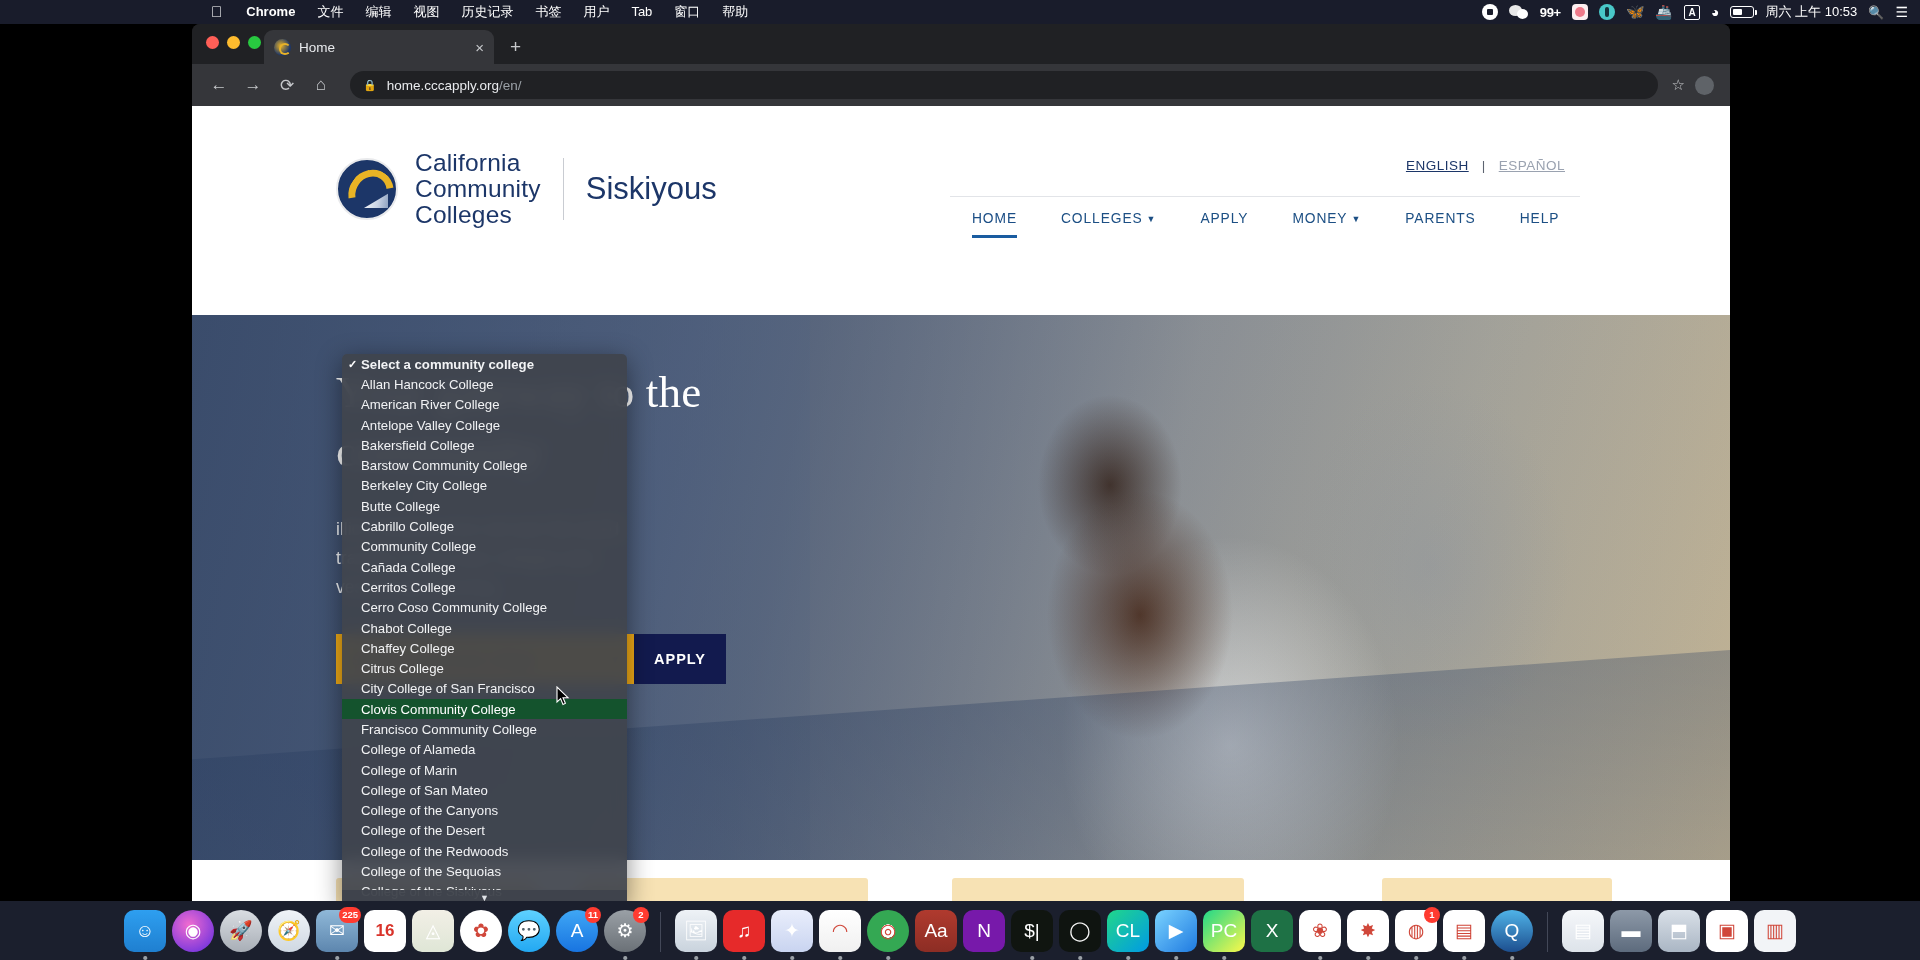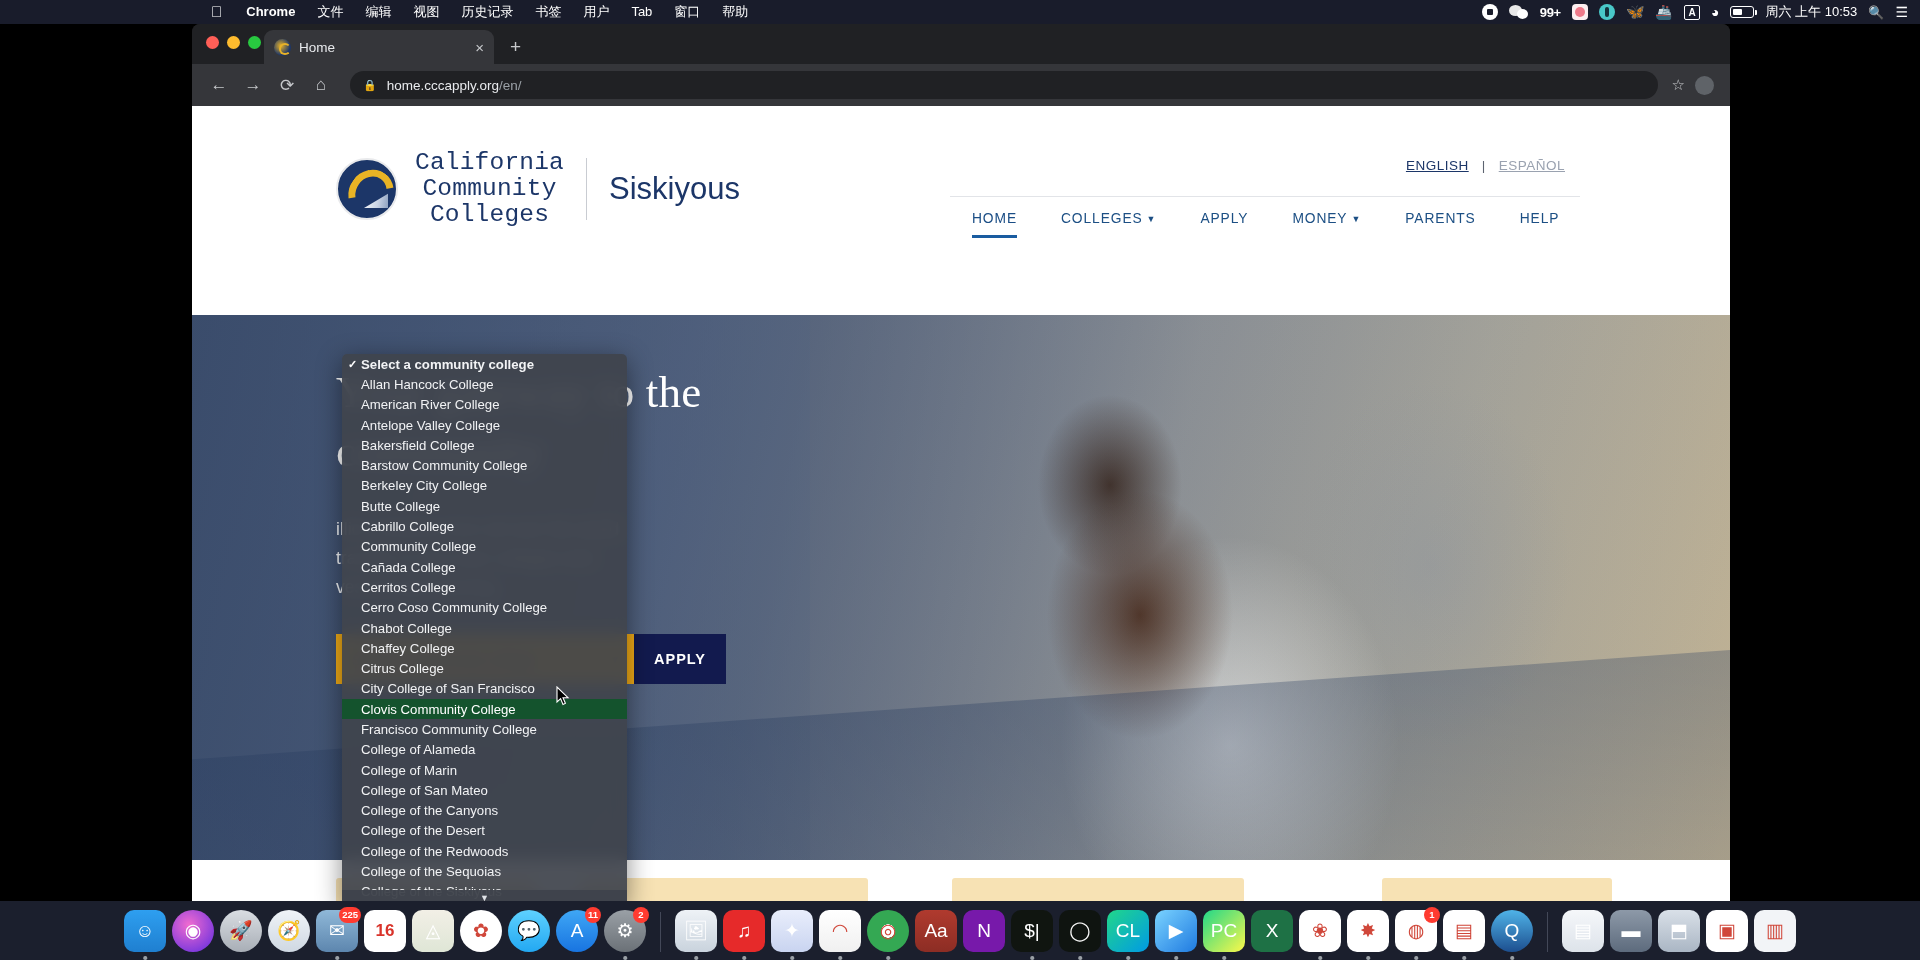--- a/index.html
+++ b/index.html
@@ -89,22 +89,22 @@
   .site-header { height: 209px; background: #fff; position: relative; }
   .logo-wrap { position: absolute; left: 144px; top: 44px; display: flex; align-items: center; gap: 0; }
   .seal { width: 62px; height: 62px; border-radius: 50%; background: #1c3668;
           border: 2.5px solid #e9eaec; position: relative; flex: none; }
   .seal::before { content:""; position:absolute; left:11px; top:9px; width:30px; height:34px;
     border: 7px solid #e9b425; border-radius: 50%; border-right-color: transparent; border-bottom-color: transparent;
     transform: rotate(35deg); }
   .seal::after { content:""; position:absolute; left:26px; top:26px; width:24px; height:22px;
     background: linear-gradient(100deg, #ffffff 0%, #c9d3e4 60%, #8fa2c0 100%);
     clip-path: polygon(0 100%, 100% 35%, 100% 100%); }
-  .logo-text { margin-left: 17px; font-family: Liberation Mono, monospace; color: #1c3668;
-               font-size: 24.5px; line-height: 26px; letter-spacing: .2px; text-align: center; }
+  .logo-text { margin-left: 17px; font-family: Liberation Sans, sans-serif; color: #1c3668;
+               font-size: 24.5px; line-height: 26px; letter-spacing: .2px; }
   .logo-div { width: 1px; height: 62px; background: #c9ccd2; margin: 0 22px; }
   .brandname { font-family: "Liberation Sans", sans-serif; color: #1c3668; font-size: 31px; font-weight: 400; }
 
   .lang-row { position: absolute; right: 165px; top: 52px; font-size: 13.5px; color: #1c3668;
               display: flex; align-items: center; gap: 13px; letter-spacing: .5px; }
   .lang-row a { color: #1c3668; text-decoration: underline; }
   .lang-row a.dim { color: #9aa2b0; }
   .lang-sep { color: #5c6370; }
 
   .navbar { position: absolute; right: 150px; top: 90px; width: 630px; border-top: 1px solid #e2e4e8; }

